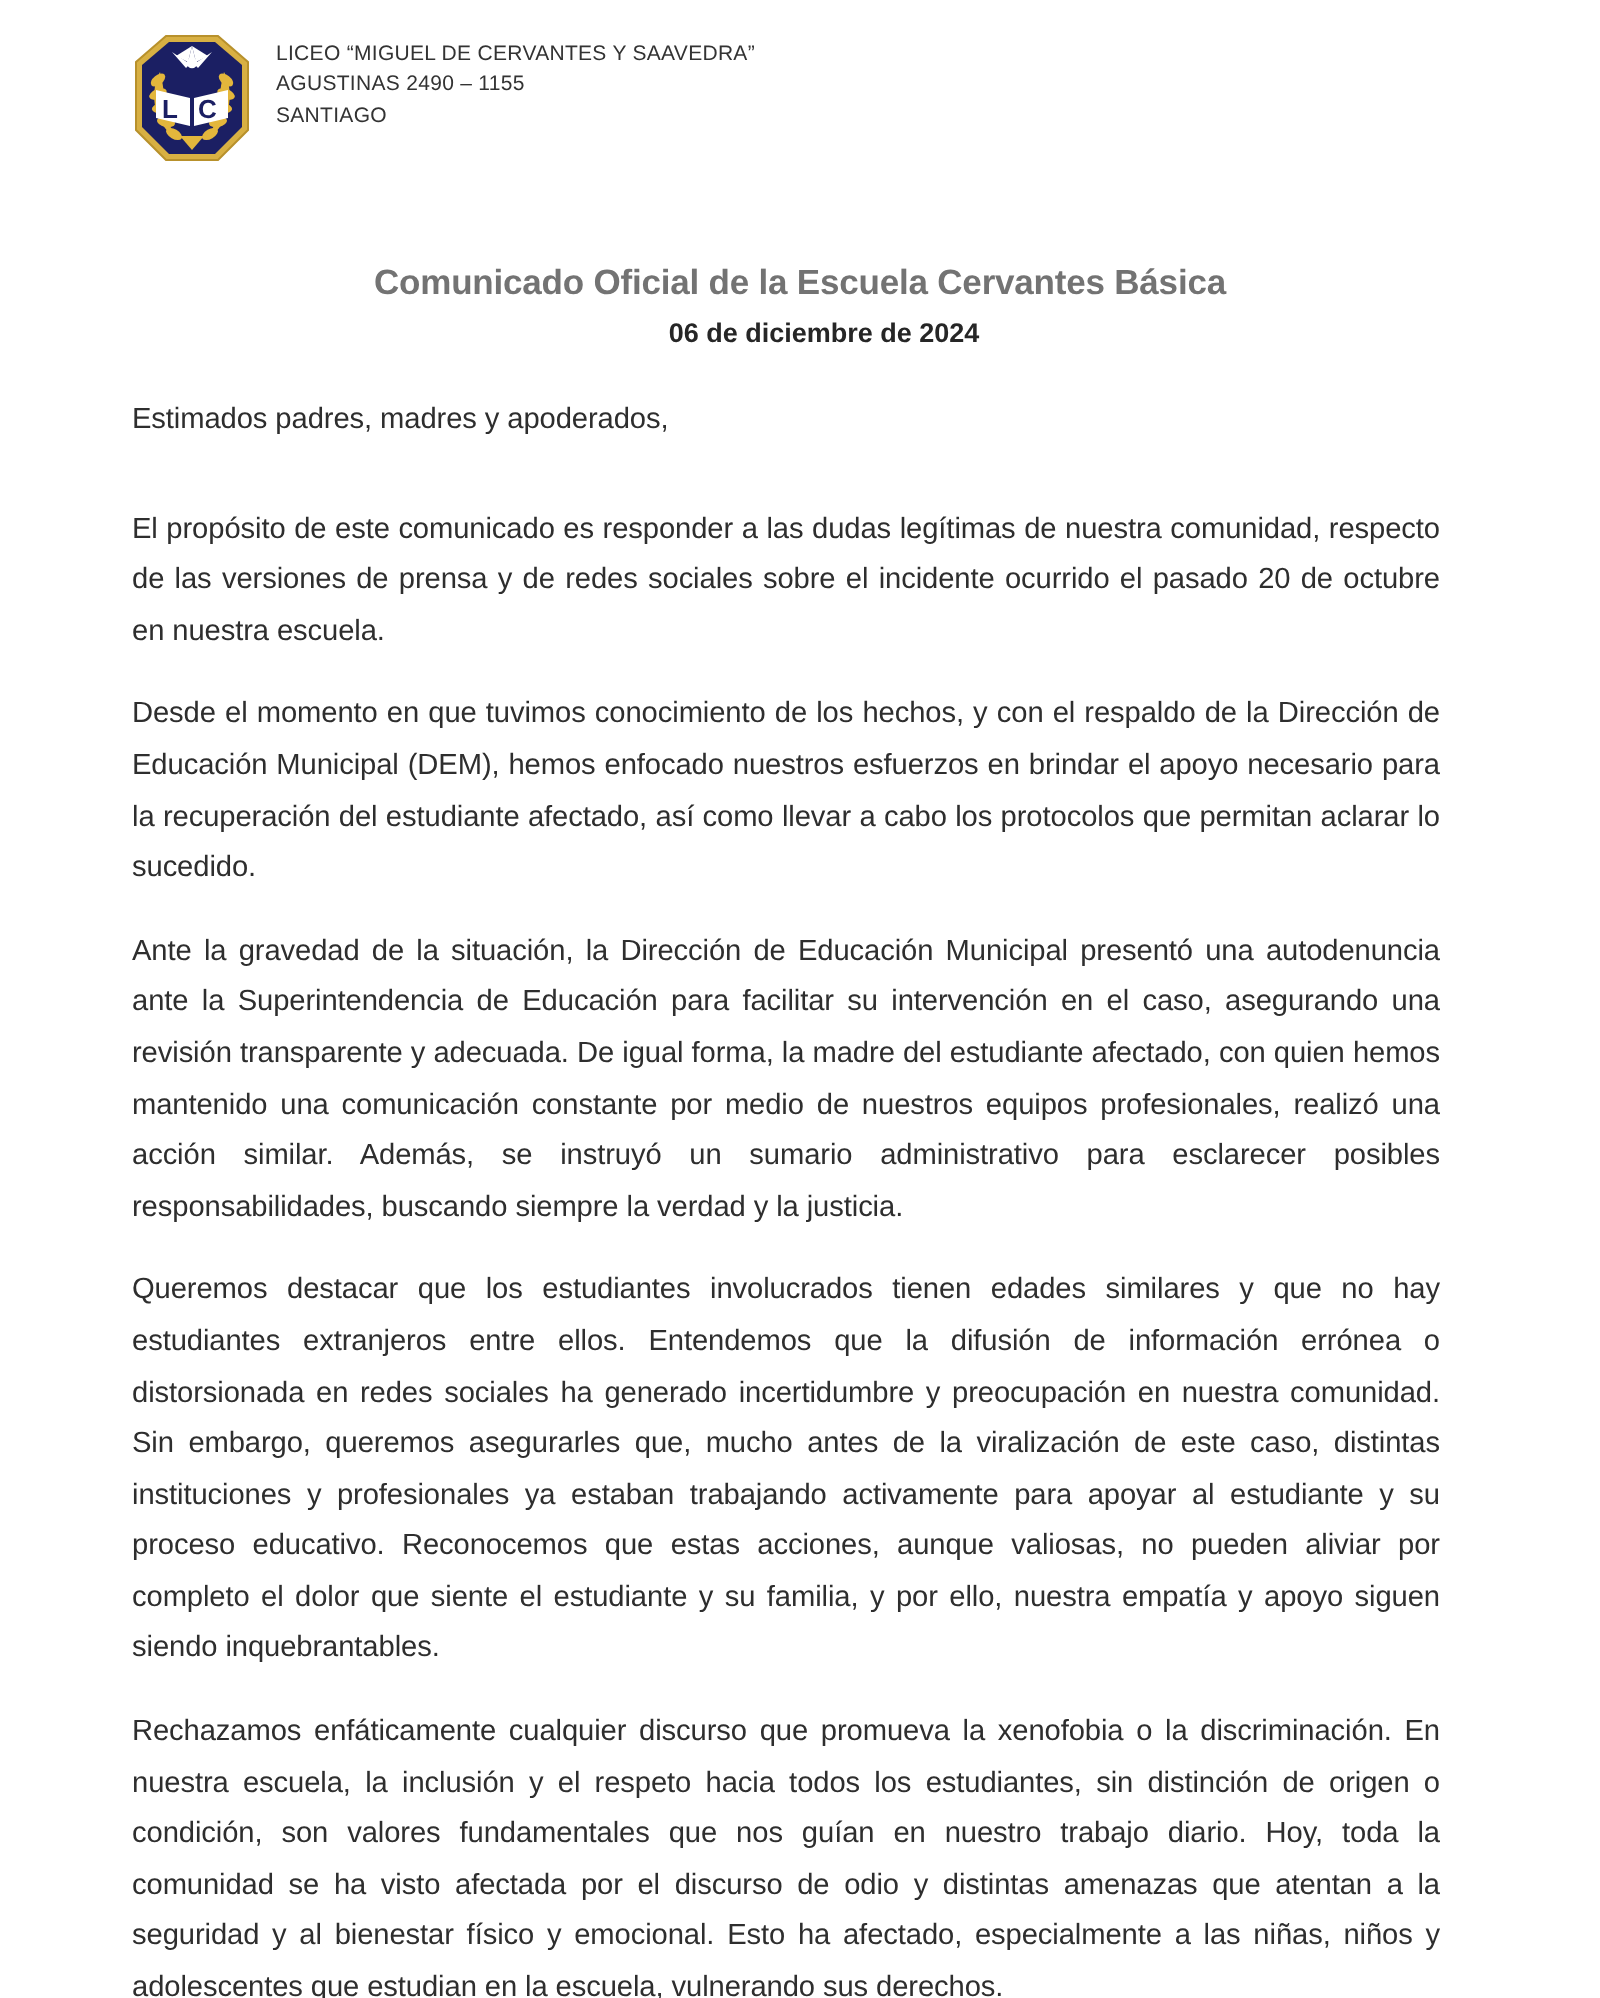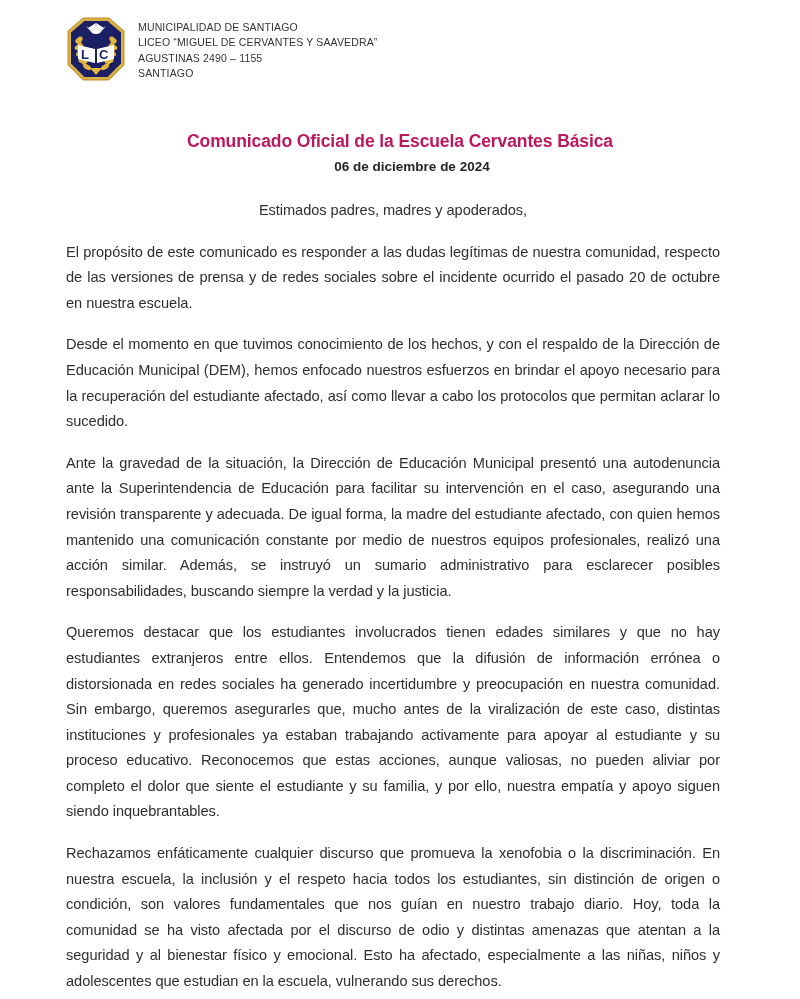--- a/index.html
+++ b/index.html
@@ -51,21 +51,21 @@
   }
 
   
   .title-block {
     text-align: center;
     margin-top: 46px;
   }
   .doc-title {
     font-size: 17.5px;
     font-weight: bold;
-    color: #be185d;
+    color: #737373;
     letter-spacing: -0.1px;
     line-height: 22px;
   }
   .doc-date {
     font-size: 13.5px;
     font-weight: bold;
     color: #262626;
     margin-top: 6px;
     line-height: 18px;
     margin-left: 24px;
@@ -80,22 +80,22 @@
     line-height: 25.6px;
     color: #2e2e2e;
     text-align: justify;
     margin: 0 0 16px 0;
     letter-spacing: -0.05px;
   }
   .para.last {
     margin-bottom: 16px;
   }
   .para.salutation {
-    text-align: center;
-    margin-bottom: 16px;
+    text-align: left;
+    margin-bottom: 29px;
   }
 </style>
 </head>
 <body>
 
 <div class="page">
 
   <div class="letterhead">
 
     <div class="crest">
@@ -139,21 +139,20 @@
         <g fill="#1B1F63" font-family="Liberation Sans, sans-serif" font-size="13" font-weight="bold">
           <text x="15" y="43">L</text>
           <text x="33" y="43">C</text>
         </g>
 
         <polygon points="24,52 36,52 30,59" fill="#E3B63C"></polygon>
       </svg>
     </div>
 
     <div class="letterhead-text">
-      <div>MUNICIPALIDAD DE SANTIAGO</div>
       <div>LICEO “MIGUEL DE CERVANTES Y SAAVEDRA”</div>
       <div>AGUSTINAS  2490 – 1155</div>
       <div>SANTIAGO</div>
     </div>
   </div>
 
   <div class="title-block">
     <div class="doc-title">Comunicado Oficial de la Escuela Cervantes Básica</div>
     <div class="doc-date">06 de diciembre de 2024</div>
   </div>

